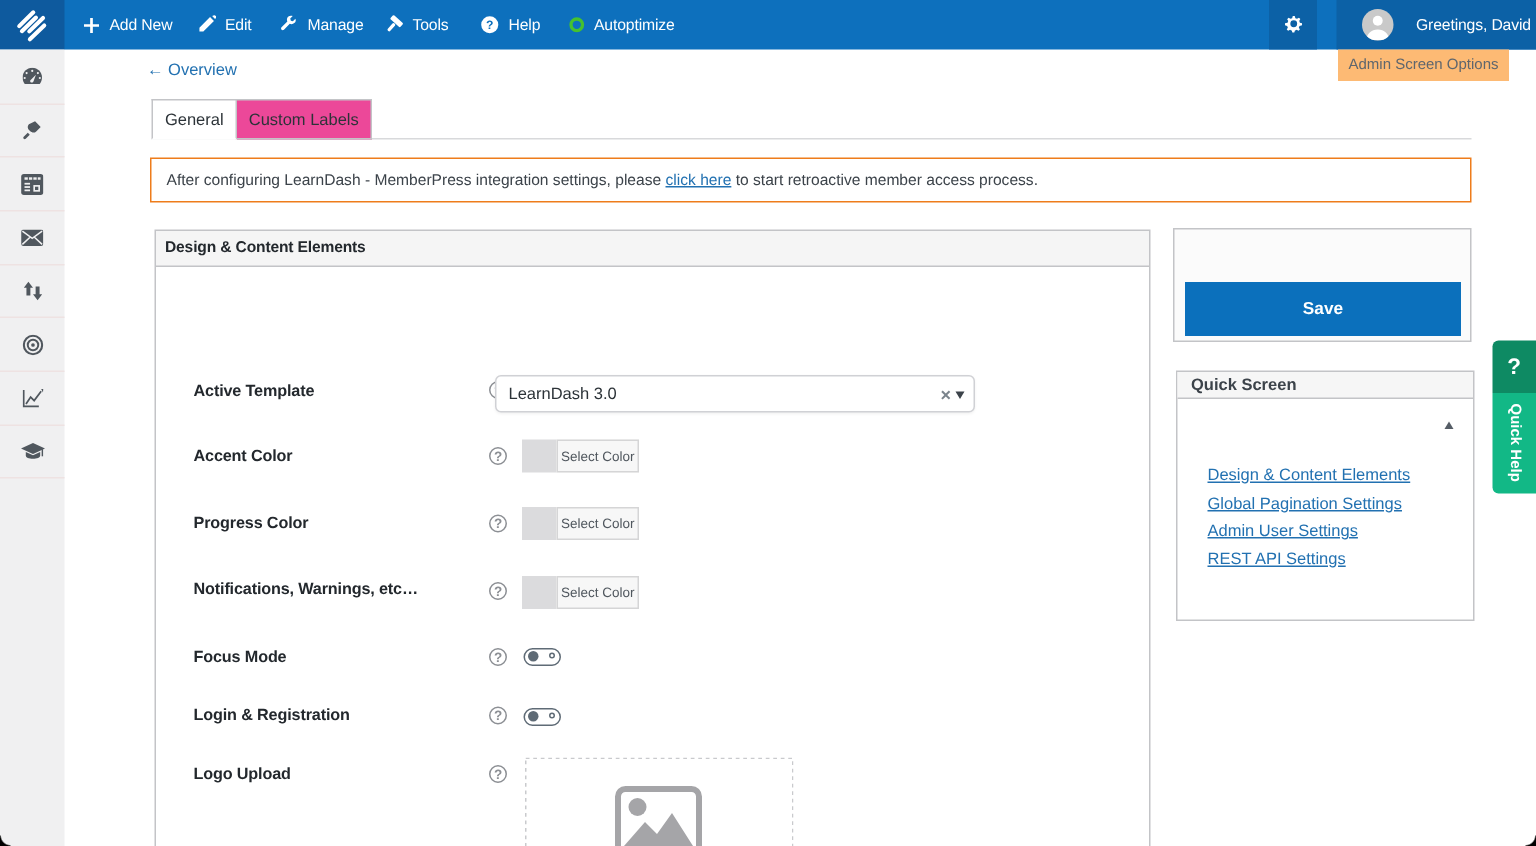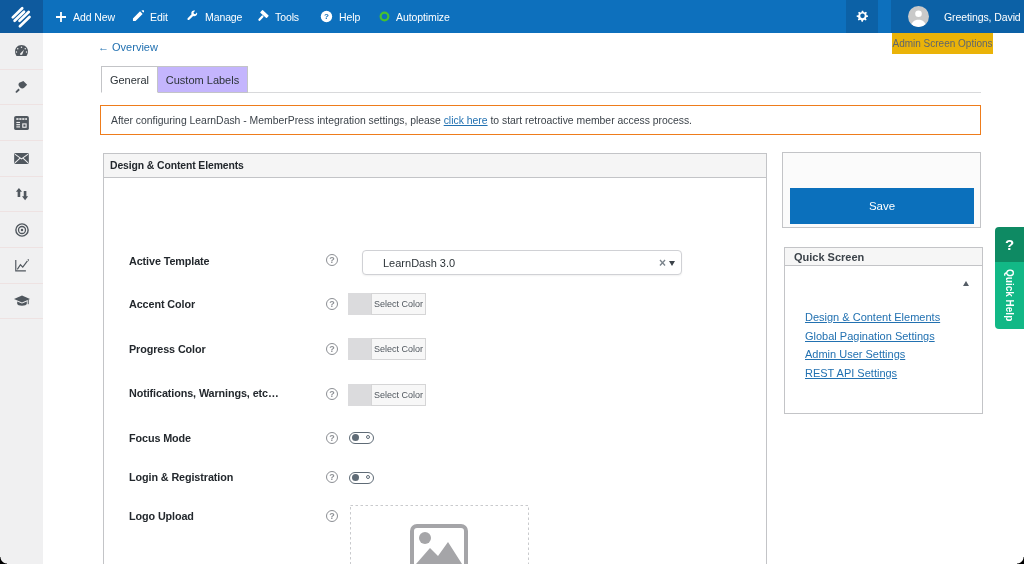--- a/index.html
+++ b/index.html
@@ -6,39 +6,39 @@
 html,body { width:1024px; height:564px; overflow:hidden; background:#fff;
   font-family:"Liberation Sans", sans-serif; }
 
 #adminbar { position:absolute; left:0; top:0; width:1024px; height:33px; background:#0d70bd; }
 #logo-tile { position:absolute; left:0; top:0; width:43px; height:33px; background:#0e5a9e; }
 .ab-item { position:absolute; top:0; height:33px; display:flex; align-items:center; color:#fff; font-size:10.5px; letter-spacing:-0.1px; white-space:nowrap; }
 .ab-ic { margin-right:6px; display:flex; align-items:center; }
 #gear-item { position:absolute; left:846px; top:0; width:32px; height:33px; background:#0c61a6; display:flex; align-items:center; justify-content:center; }
 #user-item { position:absolute; left:891px; top:0; width:133px; height:33px; background:#0c61a6; display:flex; align-items:center; color:#fff; font-size:10.5px; letter-spacing:-0.1px; white-space:nowrap; }
 #avatar { width:21px; height:21px; border-radius:50%; background:#c9c9c9; margin-left:17px; margin-right:15px; position:relative; overflow:hidden; flex:none; }
-#screen-opts { position:absolute; left:892px; top:33px; width:101px; height:21px; background:#eab308; color:#5f666d; font-size:10px; display:flex; align-items:center; justify-content:center; white-space:nowrap; }
+#screen-opts { position:absolute; left:892px; top:33px; width:114px; height:21px; background:#fdba74; color:#5f666d; font-size:10px; display:flex; align-items:center; justify-content:center; white-space:nowrap; }
 
 #sidebar { position:absolute; left:0; top:33px; width:43px; height:531px; background:#f0f0f1; }
 .sb-cell { width:43px; height:35.7px; display:flex; align-items:center; justify-content:center; border-bottom:1px solid #eee2e2; }
 
 #overview { position:absolute; left:98px; top:41px; color:#2271b1; font-size:11px; }
 .tab { position:absolute; top:66px; height:27px; border:1px solid #c3c4c7; font-size:11px; color:#2c3338; display:flex; align-items:center; justify-content:center; white-space:nowrap;text-align:center; }
 #tab1 { left:101px; width:57px; background:#fff; border-bottom:1px solid #fff; z-index:2; }
-#tab2 { left:157px; width:91px; background:#c4b5fd; }
+#tab2 { left:157px; width:91px; background:#ec4899; }
 #notice { position:absolute; left:100px; top:105px; width:881px; height:30px; background:#fff; border:1px solid #ee7c1b; font-size:10.4px; color:#3c434a; display:flex; align-items:center; padding-left:10px; }
 #notice a { color:#2271b1; }
 
 #panel { position:absolute; left:103px; top:153px; width:664px; height:412px; border:1px solid #c3c4c7; background:#fff; }
 #panel-h1 { height:24px; background:#f5f5f5; border-bottom:1px solid #c3c4c7; font-size:10.4px; letter-spacing:-0.1px; font-weight:bold; color:#23282d; display:flex; align-items:center; padding-left:6px; }
 #panel-h2 { height:21px; background:#fff; border-bottom:1px solid #c3c4c7; font-size:10.4px; letter-spacing:-0.1px; font-style:italic; color:#50575e; display:flex; align-items:center; padding-left:6px; position:relative; }
 #panel-h2 .arrow { position:absolute; right:11px; top:9px; width:0; height:0; border-left:3.5px solid transparent; border-right:3.5px solid transparent; border-bottom:5px solid #555d66; }
 .row-label { position:absolute; left:129px; font-size:10.8px; letter-spacing:-0.1px; font-weight:bold; color:#23282d;text-align:center; }
 .help { position:absolute; left:326px; width:12px; height:12px; border:1.3px solid #8c8f94; border-radius:50%; color:#8c8f94; font-size:9px; font-weight:bold; text-align:center; line-height:11px; }
-#select { position:absolute; left:362px; top:250px; width:320px; height:25px; border:1px solid #d0d1d5; border-radius:4px; background:#fff; font-size:11px; color:#2c3338; display:flex; align-items:center; padding-left:20px; box-shadow:0 1px 2px rgba(0,0,0,.06); }
+#select { position:absolute; left:330px; top:250px; width:320px; height:25px; border:1px solid #d0d1d5; border-radius:4px; background:#fff; font-size:11px; color:#2c3338; display:flex; align-items:center; padding-left:8px; box-shadow:0 1px 2px rgba(0,0,0,.06); }
 #select .x { position:absolute; right:15px; color:#7b848c; font-size:12px; font-weight:bold; }
 #select .dd { position:absolute; right:6px; top:10px; width:0; height:0; border-left:3.5px solid transparent; border-right:3.5px solid transparent; border-top:5px solid #3c434a; }
 .colorpick { position:absolute; left:348px; width:78px; height:22px; }
 .colorpick .sw { position:absolute; left:0; top:0; width:23px; height:22px; background:#dbdbdd; }
 .colorpick .bt { position:absolute; left:23px; top:0; width:55px; height:22px; background:#f7f7f7; border:1px solid #d5d5d6; font-size:9px; color:#50575e; display:flex; align-items:center; justify-content:center; white-space:nowrap; }
 .toggle { position:absolute; left:349px; width:25px; height:12px; border:1.6px solid #5f6b76; border-radius:7px; background:#fff; }
 .toggle .big { position:absolute; left:1.8px; top:0.9px; width:7px; height:7px; border-radius:50%; background:#5f6b76; }
 .toggle .sm { position:absolute; right:2.6px; top:2.4px; width:4px; height:4px; border:1.2px solid #5f6b76; border-radius:50%; }
 #upload { position:absolute; left:350px; top:505px; width:179px; height:80px; }
 </style>
@@ -238,21 +238,21 @@
     <rect x="0.5" y="0.5" width="178" height="79" fill="none" stroke="#c9cacd" stroke-width="1" stroke-dasharray="2.5,2.5"></rect>
   </svg>
   <svg width="58" height="48" viewBox="0 0 58 48" style="position:absolute; left:60px; top:19px;">
     <rect x="2" y="2" width="54" height="44" rx="5" fill="#fff" stroke="#a5a5a8" stroke-width="4"></rect>
     <circle cx="15" cy="14" r="6" fill="#a5a5a8"></circle>
     <path d="M6 40 L20 24 L28 32 L38 18 L52 40 Z" fill="#a5a5a8"></path>
   </svg>
 </div>
 
 <div style="position:absolute; left:782px; top:152px; width:199px; height:76px; border:1px solid #c3c4c7; background:#fbfbfb;">
-  <div style="position:absolute; left:7px; top:35px; width:184px; height:36px; background:#0b70bc; color:#fff; font-size:11.5px; display:flex; align-items:center; justify-content:center;">Save</div>
+  <div style="position:absolute; left:7px; top:35px; width:184px; height:36px; background:#0b70bc; color:#fff; font-size:11.5px; display:flex; align-items:center; justify-content:center;font-weight:bold;">Save</div>
 </div>
 <div style="position:absolute; left:784px; top:247px; width:199px; height:167px; border:1px solid #c3c4c7; background:#fff;">
   <div style="height:18px; background:#f6f6f6; border-bottom:1px solid #c3c4c7; font-size:11px; font-weight:bold; color:#3c434a; display:flex; align-items:center; padding-left:9px;">Quick Screen</div>
   <div style="position:absolute; right:13px; top:33px; width:0; height:0; border-left:3.5px solid transparent; border-right:3.5px solid transparent; border-bottom:5px solid #555d66;"></div>
   <div style="position:absolute; left:20px; top:60px; font-size:11px; line-height:18.5px;">
     <a href="#" style="color:#2271b1;">Design &amp; Content Elements</a><br>
     <a href="#" style="color:#2271b1;">Global Pagination Settings</a><br>
     <a href="#" style="color:#2271b1;">Admin User Settings</a><br>
     <a href="#" style="color:#2271b1;">REST API Settings</a>
   </div>

